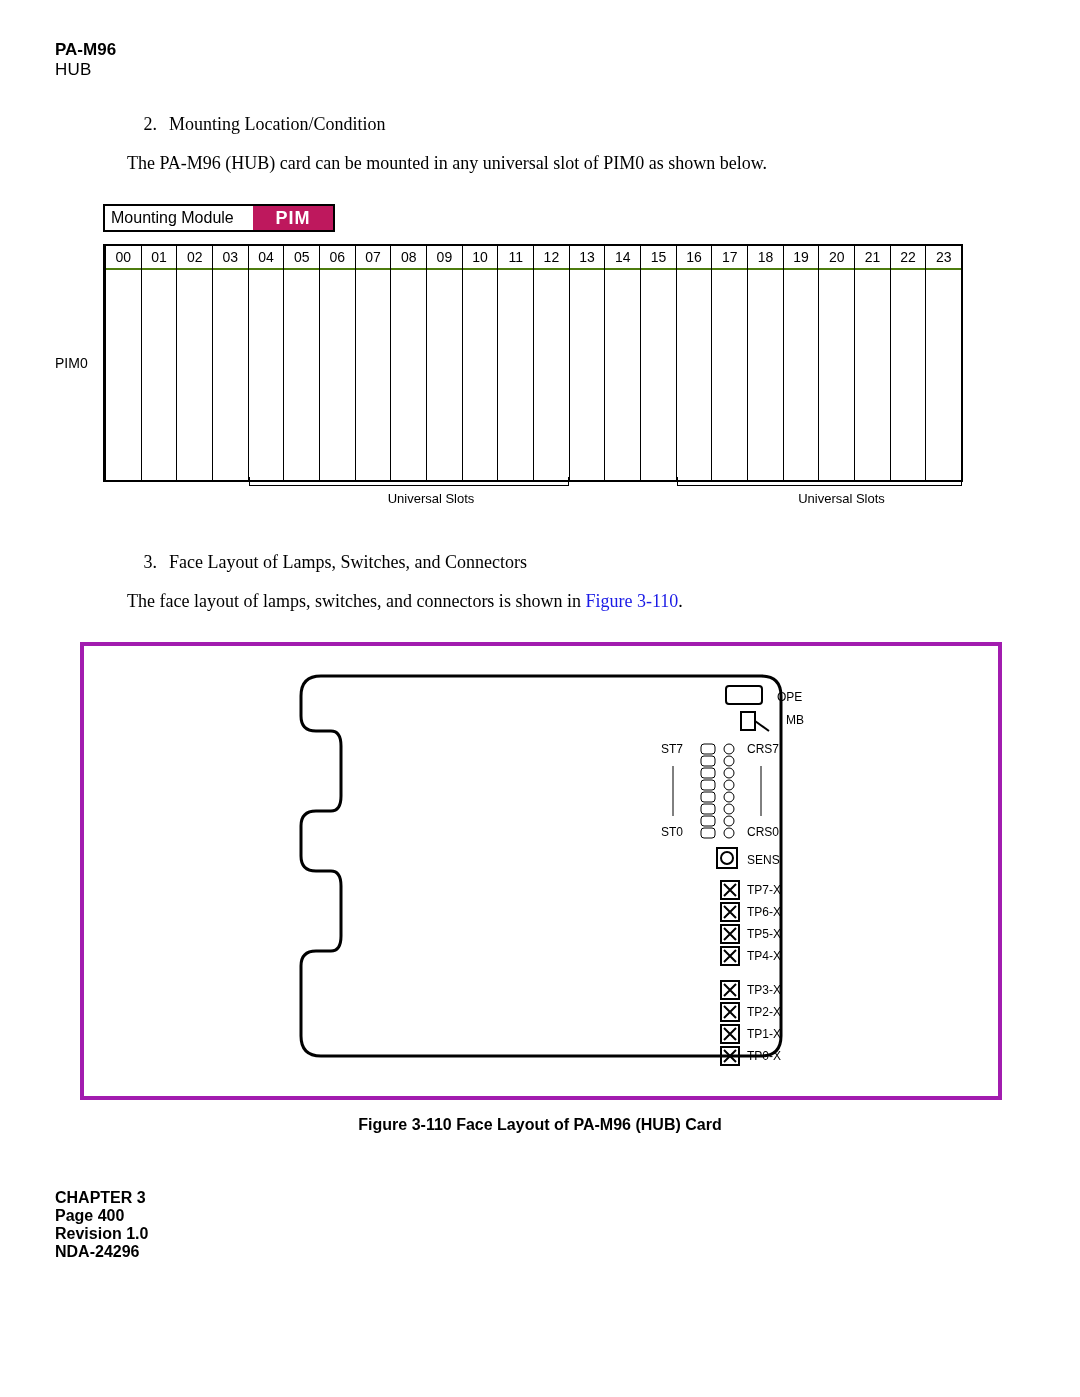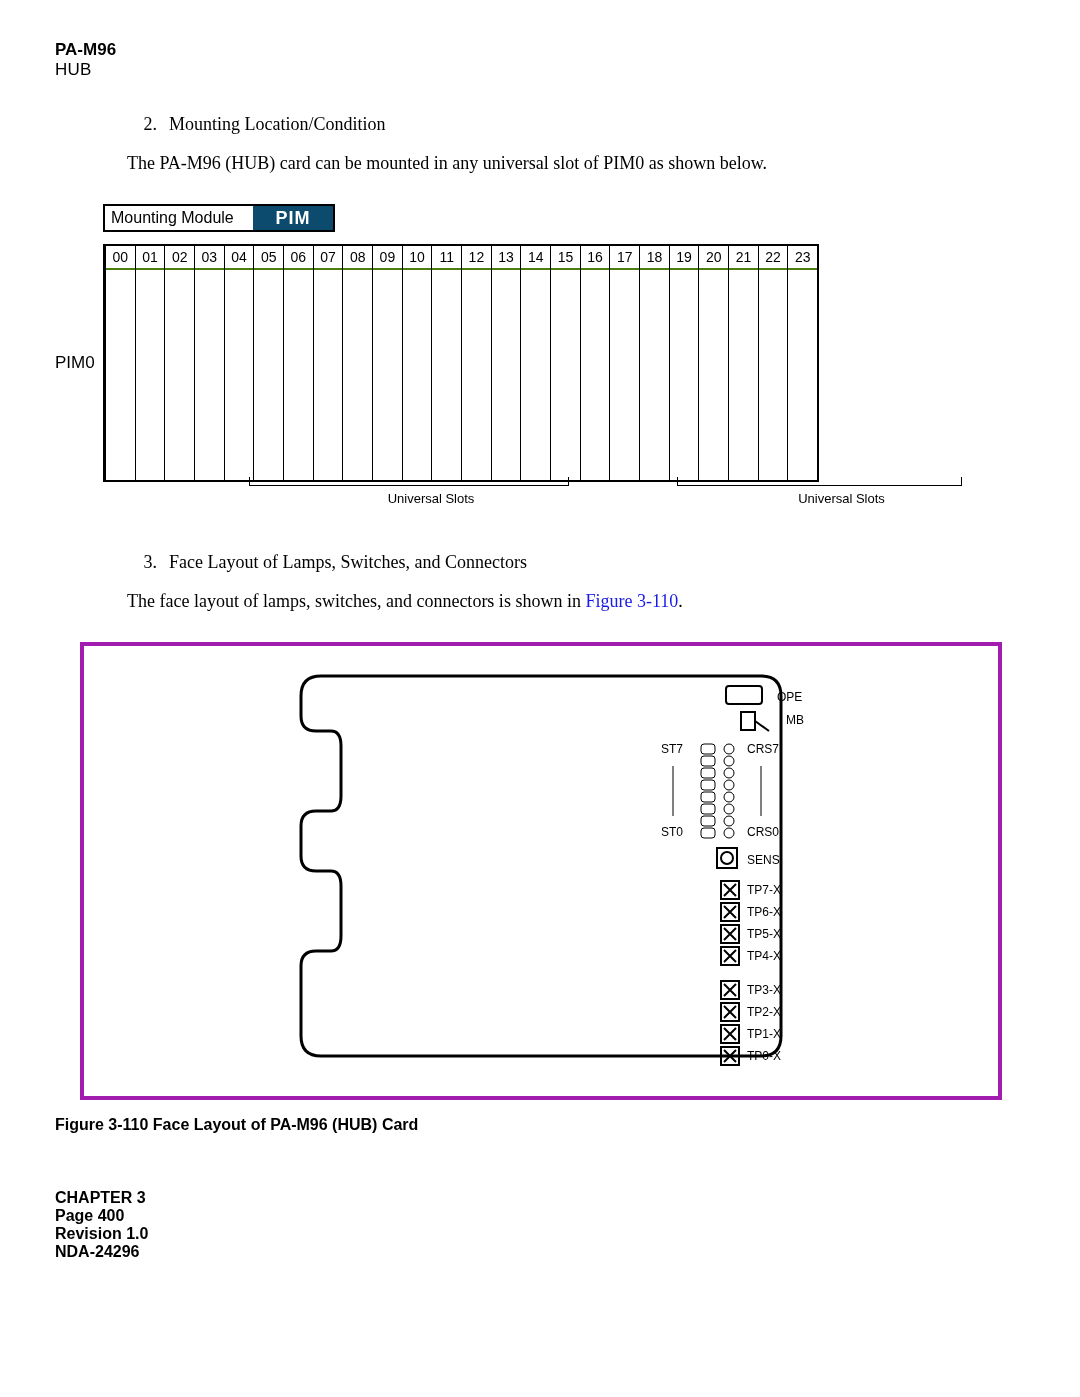--- a/index.html
+++ b/index.html
@@ -13,43 +13,43 @@
     background: #fff;
   }
   .hdr-bold { font-family: Arial, Helvetica, sans-serif; font-weight: bold; font-size: 17px; }
   .hdr-sub  { font-family: Arial, Helvetica, sans-serif; font-size: 17px; letter-spacing: .2px; }
   .section-num { display:inline-block; width:30px; text-align:right; margin-right:12px; }
   .body-indent { margin-left: 72px; margin-top: 6px; }
   .para2 { margin-left: 72px; margin-top: 18px; margin-bottom: 30px; }
   a.figref { color: #1a1ae6; text-decoration: none; }
 
   
-  .slot-wrap { position: relative; margin-left: 48px; width: 716px; }
+  .slot-wrap { position: relative; margin-left: 48px; width: 860px; }
   .mount-header { display:flex; align-items:stretch; height:28px; width:232px; border:2px solid #000; box-sizing:border-box; }
   .mount-header .mh-txt { flex:1; display:flex; align-items:center; padding-left:6px; font-family: Arial, Helvetica, sans-serif; font-size:16px; }
-  .mount-header .mh-pim { width:80px; background:#0c4a6e; color:#fff; display:flex; align-items:center; justify-content:center; font-family: Arial, Helvetica, sans-serif; font-weight:bold; font-size:18px; letter-spacing:1px; }
+  .mount-header .mh-pim { width:80px; background:#be185d; color:#fff; display:flex; align-items:center; justify-content:center; font-family: Arial, Helvetica, sans-serif; font-weight:bold; font-size:18px; letter-spacing:1px; }
 
   .slot-table { position:relative; margin-top:12px; border:2px solid #000; display:flex; font-family: Arial, Helvetica, sans-serif; font-size:14px; }
   .slot-col { flex:1 1 0; border-left:1px solid #000; text-align:center; }
   .slot-col:first-child { border-left:none; }
   .slot-num { border-bottom:2px solid #4d7c0f; padding:3px 0; font-size:14px; }
   .slot-body { height:210px; }
 
-  .pim0-label { position:absolute; left:-50px; top:50%; transform:translateY(-50%); font-family: Arial, Helvetica, sans-serif; font-size:17px; }
+  .pim0-label { position:absolute; left:-50px; top:50%; transform:translateY(-50%); font-family: Arial, Helvetica, sans-serif; font-size:14px; }
 
   .uslot { position:absolute; bottom:-22px; font-family: Arial, Helvetica, sans-serif; font-size:13px; text-align:center; }
   .uslot .brace { position:absolute; top:-10px; left:0; right:0; height:8px; border:1px solid #000; border-top:none; }
   .uslot span { position:relative; top:4px;margin-left:44px; }
 
   
   .card-frame { border:4px solid #a21caf; margin: 30px 23px 15px 25px; padding: 20px 25px 30px 25px; position:relative; height:400px; box-sizing:content-box; }
   .card-svg { display:block; margin: 0 auto; }
   .svg-label { font-family: Arial, Helvetica, sans-serif; font-size:12px; }
 
-  .fig-caption { text-align:left; font-family: Arial, Helvetica, sans-serif; font-weight:bold; font-size:16px; margin-top:16px; }
+  .fig-caption { text-align:center; font-family: Arial, Helvetica, sans-serif; font-weight:bold; font-size:16px; margin-top:16px; }
 
   .footer { margin-top: 55px; font-family: Arial, Helvetica, sans-serif; font-weight:bold; font-size:16px; display:flex;flex-direction:column; }
   .footer .col1 { width: 320px; }
   .footer .col2 { flex:1; text-align:left; }
 </style>
 </head>
 <body>
 
 <div class="hdr-bold">PA-M96</div>
 <div class="hdr-sub">HUB</div>

